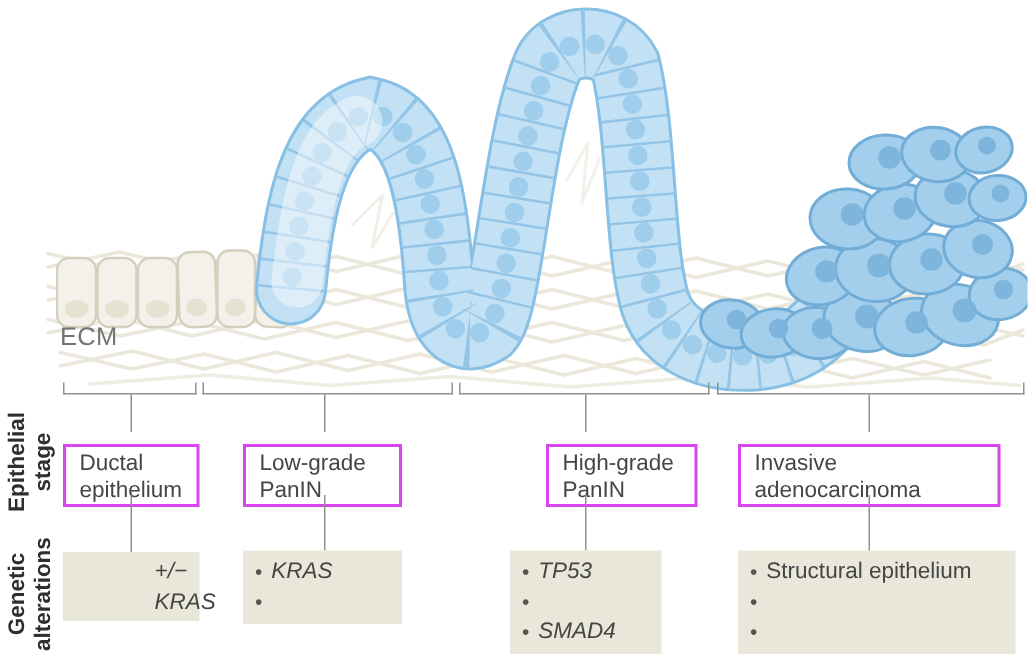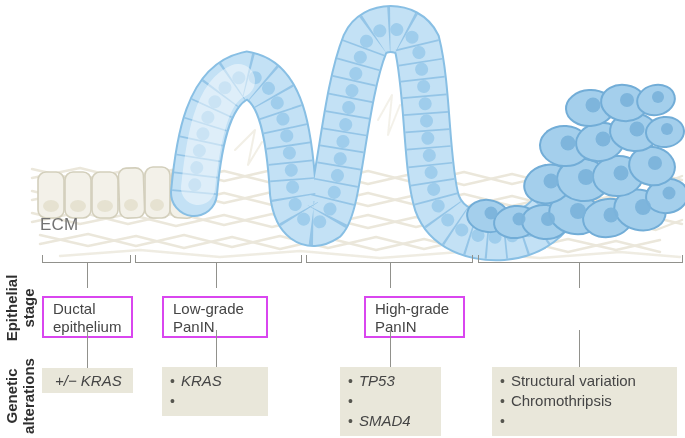--- a/index.html
+++ b/index.html
@@ -42,21 +42,21 @@
     box-sizing:border-box;
     padding:2px 4px 2px 9px;
     font-size:15px;line-height:18px;color:#454545;
   }
   .genetic-box{
     position:absolute;
     background:#e9e7da;
     box-sizing:border-box;
     font-size:15px;color:#454545;
   }
-  .alt-plain{padding:2px 4px 2px 13px;line-height:21px;}
+  .alt-plain{padding:2px 4px 2px 13px;line-height:21px;margin-left:48px;}
   .genetic-box ul{
     list-style:none;margin:0;padding:4px 3px 5px 8px;
   }
   .genetic-box li{
     display:flex;align-items:flex-start;line-height:20px;
   }
   .bullet{
     color:#56564f;margin-right:6px;font-size:14px;line-height:20px;
   }
   .it{font-style:italic;}
@@ -168,20 +168,21 @@
   <div class="bracket" style="left:478px;width:205px;"></div>
 
   <div class="vline" style="left:87px;top:263px;height:25px;"></div>
   <div class="vline" style="left:216px;top:263px;height:25px;"></div>
   <div class="vline" style="left:390px;top:263px;height:25px;"></div>
   <div class="vline" style="left:579px;top:263px;height:25px;"></div>
 
   <div class="stage-box" style="left:42px;width:91px;"><span>Ductal epithelium</span></div>
   <div class="stage-box" style="left:162px;width:106px;"><span>Low-grade PanIN</span></div>
   <div class="stage-box" style="left:340px;width:101px;margin-left:24px;"><span>High-grade PanIN</span></div>
+  <div class="stage-box" style="left:492px;width:175px;"><span>Invasive adenocarcinoma</span></div>
 
   <div class="vline" style="left:87px;top:330px;height:38px;"></div>
   <div class="vline" style="left:216px;top:330px;height:37px;"></div>
   <div class="vline" style="left:390px;top:330px;height:37px;"></div>
   <div class="vline" style="left:579px;top:330px;height:37px;"></div>
 
   <div class="genetic-box" style="left:42px;top:368px;width:91px;">
     <div class="alt-plain it">+/− KRAS</div>
   </div>
 
@@ -210,25 +211,24 @@
           <span class="bullet">•</span>
           <span class="it">SMAD4</span>
         </li>
     </ul>
   </div>
 
   <div class="genetic-box" style="left:492px;top:367px;width:185px;">
     <ul>
       <li>
           <span class="bullet">•</span>
-          <span>Structural variation</span>
-        </li>
-      <li>
-          <span class="bullet">•</span>
-          <span>Chromothripsis</span>
+          <span>Structural epithelium</span>
+        </li>
+      <li>
+          <span class="bullet">•</span>
         </li>
       <li>
           <span class="bullet">•</span>
         </li>
     </ul>
   </div>
 
 </div>
 
 </body></html>

